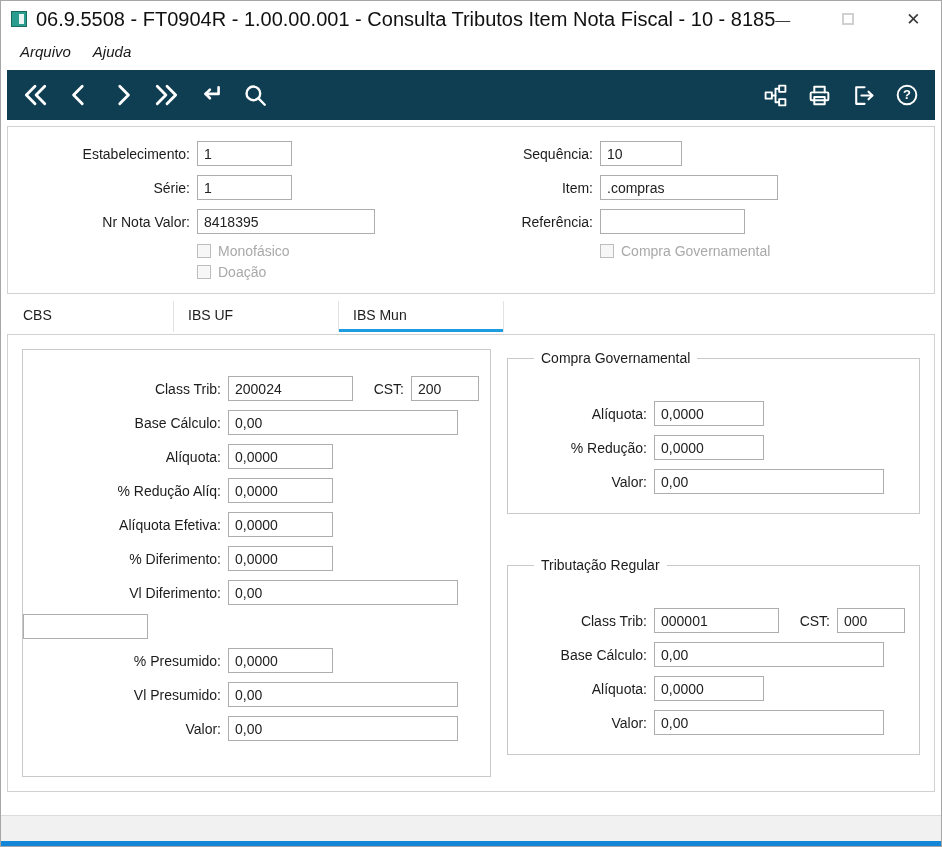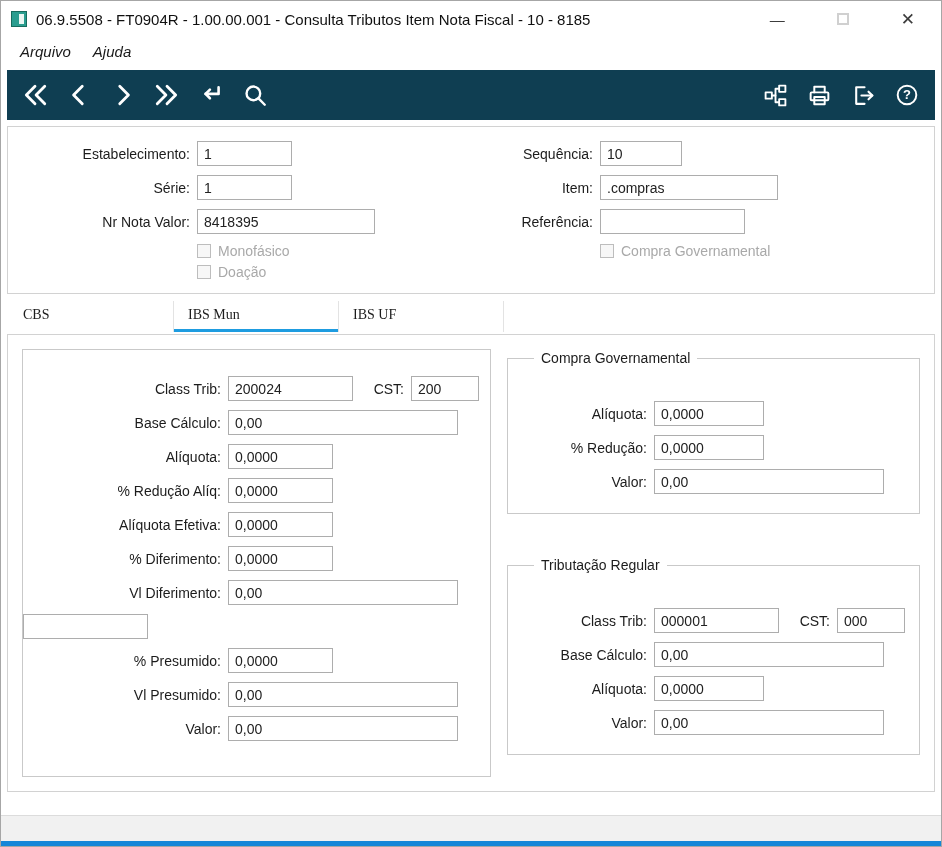--- a/index.html
+++ b/index.html
@@ -6,21 +6,21 @@
   html,body { width:942px; height:847px; }
   body { font-family:"Liberation Sans","DejaVu Sans",sans-serif; background:#fff; }
   .window { width:942px; height:847px; border:1px solid #a6a6a6; background:#fff;
             display:flex; flex-direction:column; overflow:hidden; }
 
   
   .titlebar { height:36px; flex:0 0 auto; display:flex; align-items:center; padding:0 10px; }
   .app-icon { width:16px; height:16px; background:#2a9d8f; border:1px solid #176b5d;
               margin-right:9px; position:relative; flex:0 0 auto; }
   .app-icon::after { content:""; position:absolute; right:2px; top:2px; width:5px; height:10px; background:#eaf6f3; }
-  .title { font-size:15px; color:#101010; white-space:nowrap; }
+  .title { font-size:20px; color:#101010; white-space:nowrap; }
   .win-controls { margin-left:auto; display:flex; align-items:center; gap:52px; padding-right:16px; }
   .win-btn { cursor:pointer; font-size:15px; color:#3c3c3c; line-height:1; }
   .win-btn.maximize { width:12px; height:12px; border:2px solid #d0d0d0; font-size:0; }
   .win-btn.close { font-size:17px; }
 
   
   .menubar { height:29px; flex:0 0 auto; display:flex; align-items:center; padding:0 8px; }
   .menu-item { font-size:15px; color:#1a1a1a; padding:4px 11px; cursor:pointer;font-style:italic; }
 
   
@@ -50,21 +50,21 @@
   .w68{width:68px}.w82{width:82px}.w95{width:95px}.w105{width:105px}.w110{width:110px}
   .w125{width:125px}.w145{width:145px}.w178{width:178px}.w230{width:230px}
   .cb-row { display:flex; align-items:center; margin-bottom:5px; }
   .indent-l { margin-left:185px; }
   .indent-r { margin-left:118px; }
   .checkbox { width:14px; height:14px; border:1px solid #bdbdbd; background:#f7f7f7;
               margin-right:7px; flex:0 0 auto; cursor:default; }
   .cb-label { font-size:14px; color:#a9a9a9; }
 
   
-  .tabs { display:flex; margin:7px 8px 0; flex:0 0 auto;font-family:Liberation Serif, serif; }
+  .tabs { display:flex; margin:7px 8px 0; flex:0 0 auto; }
   .tab { width:165px; padding:6px 0 9px 14px; font-size:14px; color:#1d1d1d;
          border-right:1px solid #e3e3e3; position:relative; cursor:pointer; }
   .tab.active::after { content:""; position:absolute; left:0; right:0; bottom:0;
                        height:3px; background:#1e9ce0; }
 
   
   .main-box { margin:2px 6px 0; flex:0 0 auto; height:458px; border:1px solid #d2d2d2;
               padding:14px; display:flex; gap:16px; }
   .left-panel { width:478px; height:428px; border:1px solid #c9c9c9; padding:26px 0 0; }
   .right-panels { flex:1; display:flex; flex-direction:column; }
@@ -208,22 +208,22 @@
         <div class="cb-row indent-r">
           <span class="checkbox"></span>
           <span class="cb-label">Compra Governamental</span>
         </div>
       </div>
     </div>
   </div>
 
   <div class="tabs">
     <div class="tab">CBS</div>
+    <div class="tab">IBS UF</div>
     <div class="tab active">IBS Mun</div>
-    <div class="tab">IBS UF</div>
   </div>
 
   <div class="main-box">
 
     <div class="left-panel">
       <div class="form-row">
         <span class="lbl lbl-lp">Class Trib:</span>
         <input class="inp w125" value="200024" style="">
         <span class="lbl lbl-cst">CST:</span>
         <input class="inp w68" value="200" style="">

